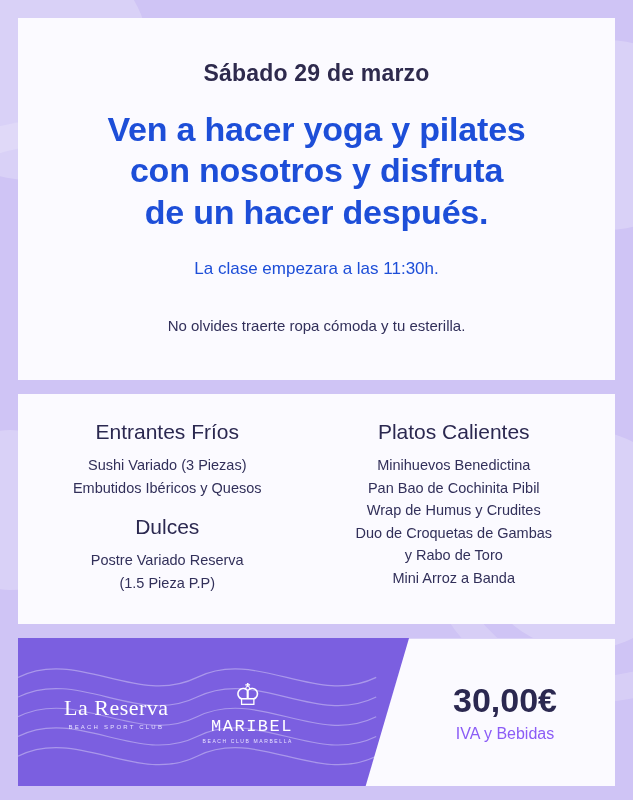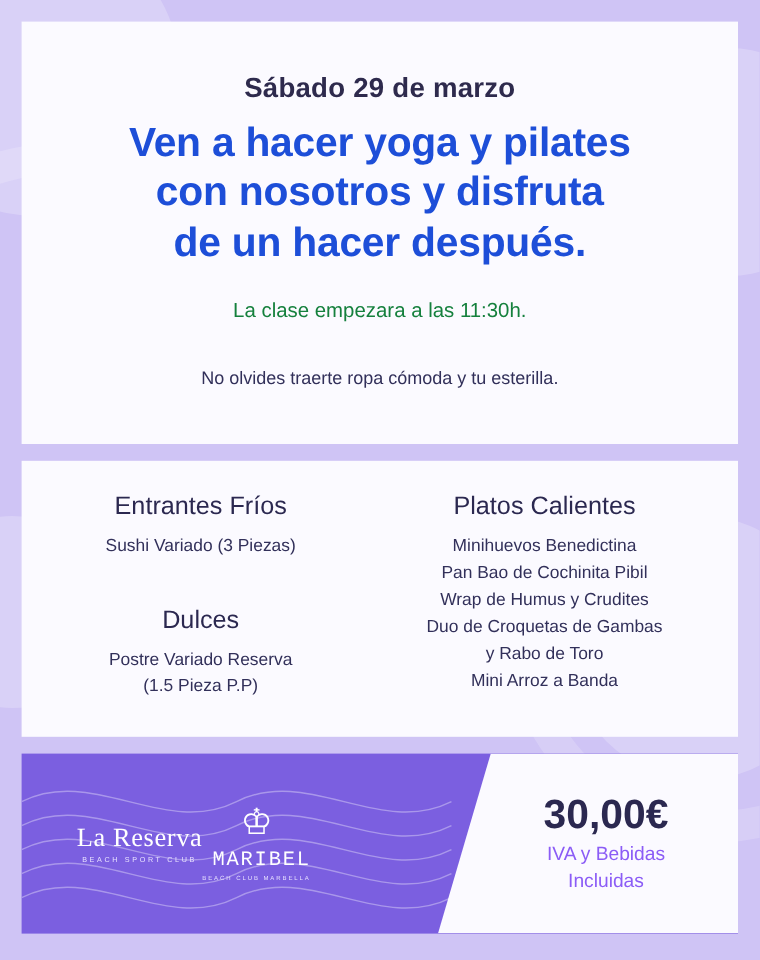--- a/index.html
+++ b/index.html
@@ -60,34 +60,34 @@
 
   .header-card {
     padding: 42px 30px 46px 30px;
     text-align: center;
   }
   .date-line {
     font-size: 23px;
     font-weight: bold;
     color: #2e2a4d;
     letter-spacing: 0.2px;
-    margin-bottom: 12px;
+    margin-bottom: 22px;
   }
   .headline {
     font-size: 34px;
     font-weight: bold;
     color: #1d4ed8;
     line-height: 1.22;
     letter-spacing: -0.2px;
     margin-bottom: 26px;
   }
   .headline div { white-space: nowrap; }
   .subline {
     font-size: 17px;
-    color: #15803d;
+    color: #1d4ed8;
     margin-bottom: 38px;
   }
   .note {
     font-size: 15px;
     color: #32305a;
   }
 
   
   .menu-card {
     padding: 26px 22px 30px 10px;
@@ -100,21 +100,21 @@
     flex: 1;
     text-align: center;
   }
   .menu-col.left { padding-top: 0px; }
   .menu-title {
     font-size: 21px;
     color: #2b2850;
     margin-bottom: 10px;
     font-weight: normal;
   }
-  .menu-title.second { margin-top: 38px; }
+  .menu-title.second { margin-top: 16px; }
   .menu-item {
     font-size: 14.5px;
     color: #32305a;
     line-height: 1.55;
   }
 
   
   .footer-card {
     position: relative;
     background: #7b5fe0;
@@ -127,20 +127,21 @@
   .footer-waves {
     position: absolute;
     left: 0; top: 0;
     width: 100%; height: 100%;
     opacity: 0.35;
     pointer-events: none;
   }
   .brands {
     display: flex;
     align-items: center;
+    gap: 34px;
     padding-left: 46px;
     position: relative;
     z-index: 2;
   }
   .brand-reserva {
     text-align: center;
     color: #ffffff;
   }
   .brand-reserva .name {
     font-family: "Liberation Serif", serif;
@@ -225,20 +226,21 @@
       <div>de un hacer después.</div>
     </div>
     <div class="subline">La clase empezara a las 11:30h.</div>
     <div class="note">No olvides traerte ropa cómoda y tu esterilla.</div>
   </div>
 
   <div class="card menu-card">
     <div class="menu-col left">
       <div class="menu-title">Entrantes Fríos</div>
       <div class="menu-item">Sushi Variado (3 Piezas)</div>
+      <div class="menu-item">Embutidos Ibéricos y Quesos</div>
 
       <div class="menu-title second">Dulces</div>
       <div class="menu-item">Postre Variado Reserva</div>
       <div class="menu-item">(1.5 Pieza P.P)</div>
     </div>
 
     <div class="menu-col right">
       <div class="menu-title">Platos Calientes</div>
       <div class="menu-item">Minihuevos Benedictina</div>
       <div class="menu-item">Pan Bao de Cochinita Pibil</div>
@@ -267,18 +269,17 @@
         <div class="crest">♔</div>
         <div class="name">MARIBEL</div>
         <div class="sub">BEACH CLUB MARBELLA</div>
       </div>
     </div>
 
     <div class="price-panel">
       <div class="price-amount">30,00€</div>
       <div class="price-note">
         <div>IVA y Bebidas</div>
-        <div>Incluidas</div>
       </div>
     </div>
   </div>
 
 </div>
 
 </body></html>

